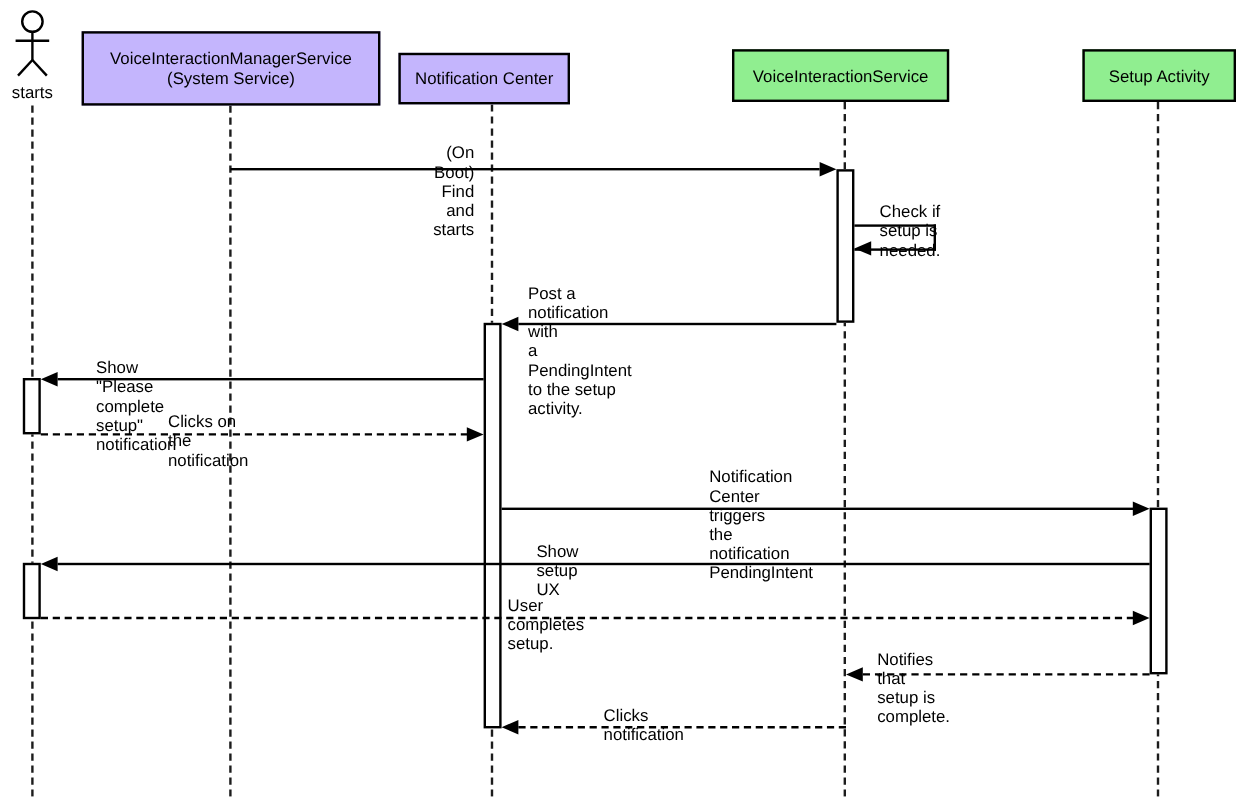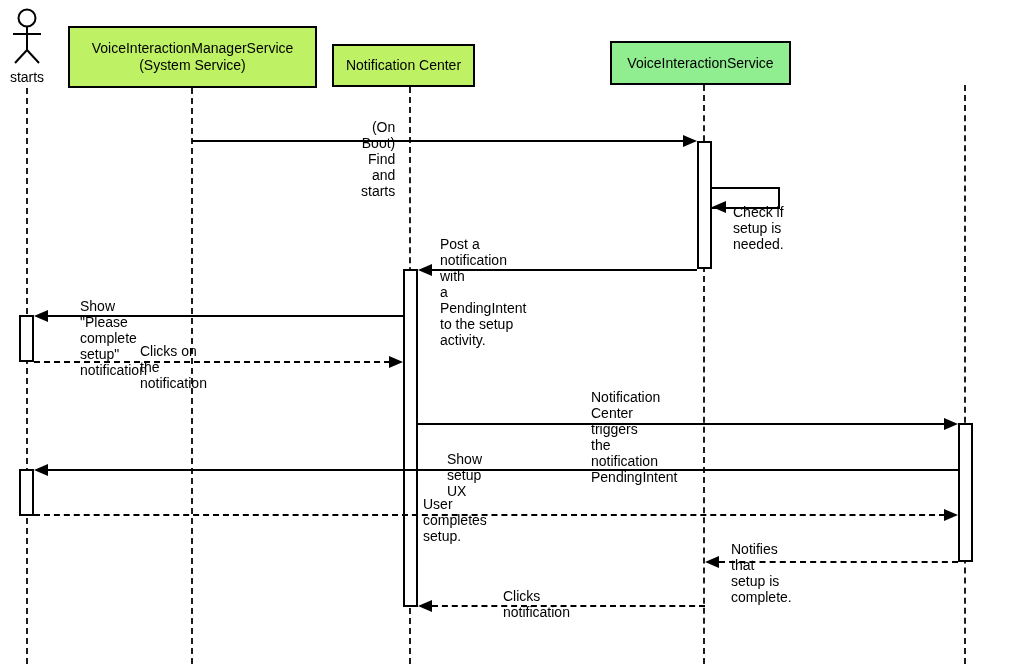--- a/index.html
+++ b/index.html
@@ -6,21 +6,21 @@
   .canvas {
     position:relative; width:1035px; height:664px; background:#ffffff;
     font-family:"Liberation Sans", sans-serif; color:#000; overflow:hidden;
   }
   .lifeline { position:absolute; width:0; border-left:2px dashed #1c1c1c; }
   .pbox {
     position:absolute; border:2px solid #000; box-sizing:border-box;
     display:flex; align-items:center; justify-content:center;
     text-align:center; font-size:14px; line-height:17px; white-space:pre-line;
   }
-  .cyan  { background:#bef264; }
+  .cyan  { background:#c4b5fd; }
   .green { background:#90EE90; }
   .act { position:absolute; width:15px; background:#ffffff; border:2px solid #000; box-sizing:border-box; z-index:3; }
   .msg { position:absolute; left:0; top:0; width:0; height:0; }
   .mline { position:absolute; height:0; border-top:2px solid #000; z-index:4; }
   .dash { border-top-style:dashed; }
   .head { position:absolute; width:0; height:0; border-top:6px solid transparent; border-bottom:6px solid transparent; z-index:5; }
   .head.r { border-left:14px solid #000; }
   .head.l { border-right:14px solid #000; }
   .lbl { position:absolute; font-size:14px; line-height:16px; white-space:pre-line; z-index:6; }
   .selfloop { position:absolute; border:2px solid #000; border-left:none; box-sizing:border-box; z-index:4; }
@@ -46,37 +46,38 @@
       <line x1="20" y1="43" x2="8" y2="56"></line>
       <line x1="20" y1="43" x2="32" y2="56"></line>
     </svg>
     <div class="actor-label" style="left:5px; top:69px; width:44px;">starts</div>
   </div>
 
   <div class="pbox cyan" style="left:68px;  top:26px; width:249px; height:62px;">VoiceInteractionManagerService
 (System Service)</div>
   <div class="pbox cyan" style="left:332px; top:44px; width:143px; height:43px;">Notification Center</div>
   <div class="pbox green" style="left:610px; top:41px; width:181px; height:44px;">VoiceInteractionService</div>
+  <div class="pbox green" style="left:902px; top:41px; width:128px; height:44px;">Setup Activity</div>
 
   <div class="act" style="left:697px; top:141px; height:128px;"></div>
   <div class="act" style="left:403px; top:269px; height:338px;"></div>
   <div class="act" style="left:19px;  top:315px; height:47px;"></div>
   <div class="act" style="left:958px; top:423px; height:139px;"></div>
   <div class="act" style="left:19px;  top:469px; height:47px;"></div>
 
   <div class="msg">
     <div class="mline" style="left:192px; top:140px; width:491px;"></div>
     <div class="head r" style="left:683px; top:135px;"></div>
     <div class="lbl" style="left:361px; top:119px;text-align:right;">(On Boot) Find and starts</div>
   </div>
 
   <div class="msg">
     <div class="selfloop" style="left:712px; top:187px; width:68px; height:22px;"></div>
     <div class="head l" style="left:712px; top:201px;"></div>
-    <div class="lbl" style="left:733px; top:168px;margin-top:36px;">Check if setup is needed.</div>
+    <div class="lbl" style="left:733px; top:168px;">Check if setup is needed.</div>
   </div>
 
   <div class="msg">
     <div class="mline" style="left:432px; top:269px; width:265px;"></div>
     <div class="head l" style="left:418px; top:264px;"></div>
     <div class="lbl" style="left:440px; top:236px;">Post a notification with
 a PendingIntent to the setup activity.</div>
   </div>
 
   <div class="msg">

